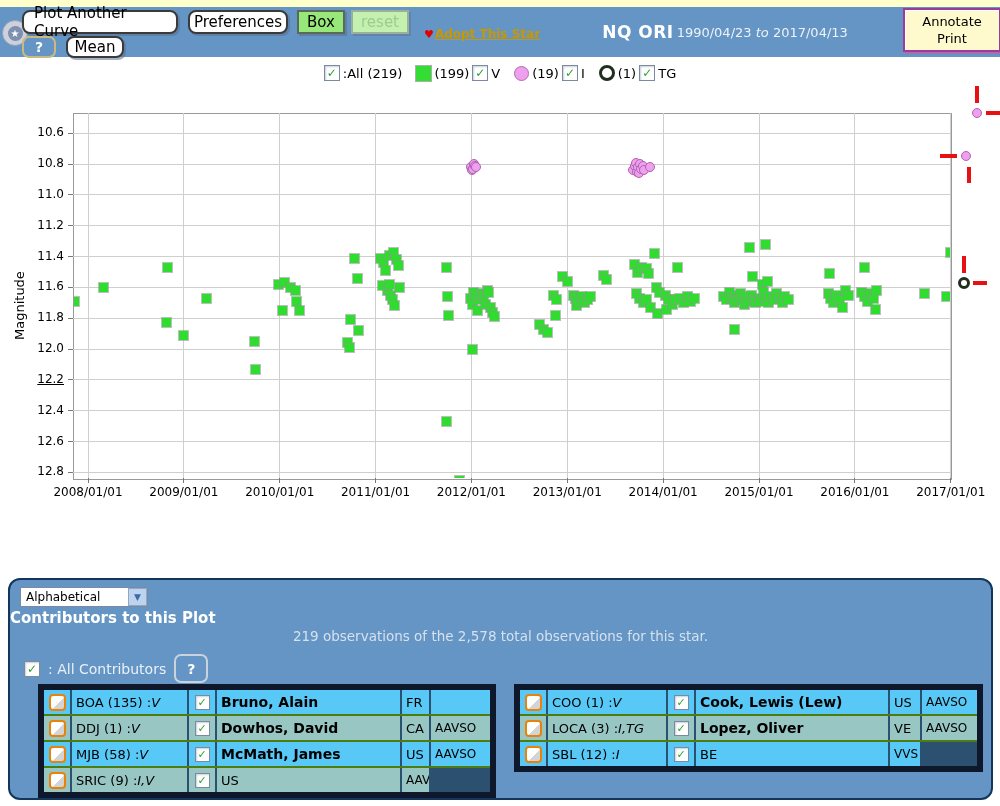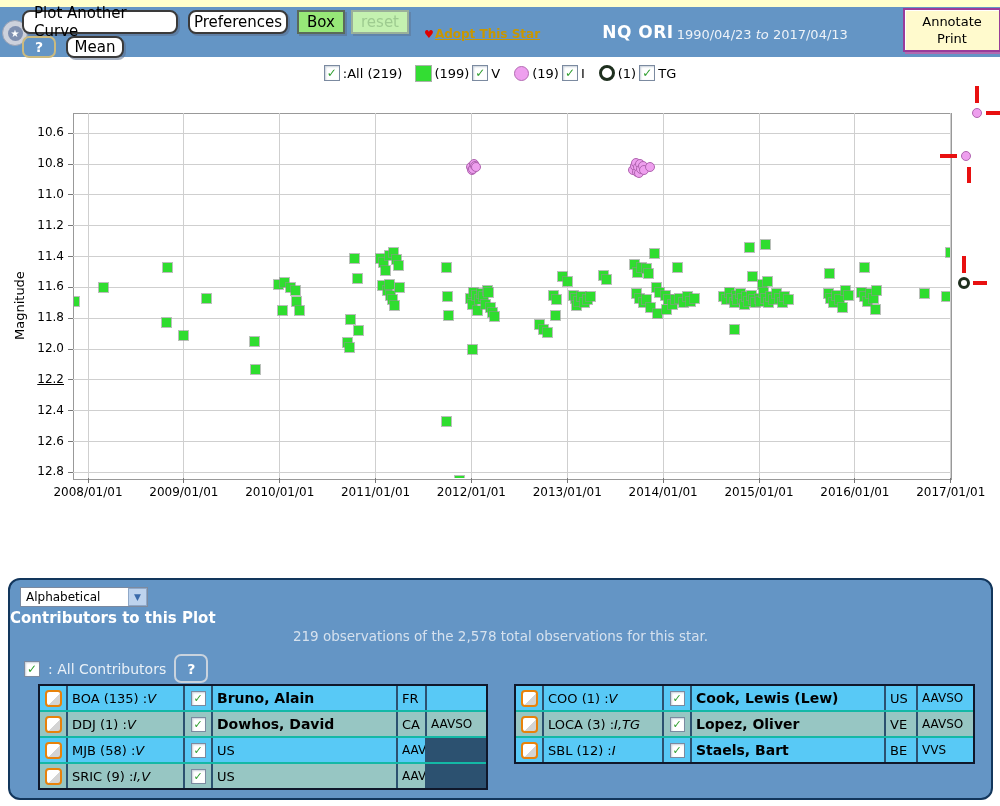--- a/index.html
+++ b/index.html
@@ -12,21 +12,21 @@
   .seal{left:2px;top:20px;width:24px;height:24px;border-radius:50%;background:#CDD1DC;border:1px solid #9aa2b5;display:flex;align-items:center;justify-content:center;}
   .seal-inner{width:15px;height:15px;border-radius:50%;background:#7E8FB0;color:#fff;font-size:10px;line-height:15px;text-align:center;}
   .btn-white{background:#fff;border:2px solid #3a3a3a;border-radius:8px;box-shadow:2px 2px 0 rgba(90,110,140,.55);
              font-size:15px;padding:1px 10px;height:24px;box-sizing:border-box;display:flex;align-items:center;justify-content:center;cursor:pointer;}
   .btn-box{background:#97E878;border:2px solid #5a6a5a;box-shadow:2px 2px 0 rgba(90,110,140,.55);font-size:15px;padding:1px 8px;height:24px;box-sizing:border-box;display:flex;align-items:center;cursor:pointer;}
   .btn-reset{background:#C4F1B0;border:2px solid #9ab09a;box-shadow:2px 2px 0 rgba(90,110,140,.45);font-size:15px;color:#9ecb90;padding:1px 8px;height:24px;box-sizing:border-box;display:flex;align-items:center;}
   .btn-q{background:transparent;border:2px solid #CBBA7F;border-radius:7px;color:#fff;font-weight:bold;font-size:14px;
          width:34px;height:22px;box-sizing:border-box;display:flex;align-items:center;justify-content:center;cursor:pointer;}
   .adopt{font-size:12px;font-weight:bold;color:#C99700;text-decoration:underline;cursor:pointer;}
   .heart{color:#E00000;font-size:11px;margin-right:1px;text-decoration:none;}
-  .star-title{color:#fff;display:flex;align-items:flex-end;gap:3px;}
+  .star-title{color:#fff;display:flex;align-items:center;gap:3px;}
   .star-name{font-weight:bold;font-size:17px;letter-spacing:.5px;}
   .star-dates{font-size:13px;color:#EDF2F8;}
   .btn-annotate{left:903px;top:8px;width:94px;height:40px;background:#FFFACD;border:2px solid #9A3C9A;
                 box-shadow:inset 1px 1px 0 #fff,2px 2px 0 #b06ab0;font-size:13px;display:flex;flex-direction:column;
                 align-items:center;justify-content:center;line-height:17px;cursor:pointer;}
   
   .legend{left:0;top:61px;width:1000px;height:24px;display:flex;align-items:center;justify-content:center;gap:14px;font-size:13px;}
   .lg-group{display:flex;align-items:center;gap:3px;}
   .cb{width:14px;height:14px;background:#fff;border:1px solid #7b8aa0;box-shadow:inset 1px 1px 2px #c8d0da;
       display:inline-flex;align-items:center;justify-content:center;font-size:12px;color:#2E9E2E;font-weight:bold;cursor:pointer;}
@@ -50,21 +50,21 @@
   .panel{left:8px;top:578px;width:981px;height:218px;background:#6495C5;border:2px solid #12365C;border-radius:12px;}
   .select{left:10px;top:7px;width:128px;height:20px;background:#fff;border:1px solid #7b8aa0;display:flex;align-items:center;
           justify-content:space-between;font-size:12px;padding-left:5px;box-sizing:border-box;cursor:pointer;}
   .select-arrow{width:17px;height:16px;background:#BDD3EE;border:1px solid #8FA8C8;color:#3A6AAA;font-size:9px;
                 display:flex;align-items:center;justify-content:center;}
   .panel-title{left:0;top:29px;width:100%;text-align:left;color:#fff;font-weight:bold;font-size:15px;}
   .panel-sub{left:0;top:48px;width:100%;text-align:center;color:#D5E1EE;font-size:13.5px;}
   .allrow{left:14px;top:74px;display:flex;align-items:center;gap:8px;color:#E9F0F7;font-size:14px;}
   .btn-q2{width:30px;height:25px;background:transparent;border:2px solid #C9D3DE;border-radius:7px;color:#fff;
           font-weight:bold;font-size:14px;display:flex;align-items:center;justify-content:center;cursor:pointer;}
-  .tbl{position:absolute;top:104px;background:#14b8a6;border:2px solid #0f172a;}
+  .tbl{position:absolute;top:104px;background:#4d7c0f;border:6px solid #0f172a;}
   .trow{display:grid;grid-gap:2px;background:#2C5170;margin-bottom:2px;}
   .trow:last-child{margin-bottom:0;}
   .tcell{height:24px;display:flex;align-items:center;padding:0 4px;font-size:13px;white-space:nowrap;overflow:hidden;}
   .cell-chk{justify-content:center;padding:0;}
   .name{font-weight:bold;font-size:14px;}
   .org{font-size:12px;}
   .ocb{width:17px;height:17px;border:2px solid #E8820A;border-radius:4px;box-sizing:border-box;
        background:linear-gradient(135deg,#ffffff 55%,#d4d4d4 56%);cursor:pointer;}
   .cb-s{width:13px;height:13px;font-size:11px;}
   .row-blue{background:#58C9F6;}
@@ -421,20 +421,21 @@
         <div class="tcell org row-teal">AAVSO</div>
       </div>
       <div class="trow" style="grid-template-columns: 26px 115px 26px 183px 27px 59px;">
         <div class="tcell cell-chk row-blue">
           <div class="ocb"></div>
         </div>
         <div class="tcell row-blue">MJB (58) : <i>V</i></div>
         <div class="tcell cell-chk row-blue">
           <div class="cb cb-s">✓</div>
         </div>
+        <div class="tcell name row-blue">McMath, James</div>
         <div class="tcell row-blue">US</div>
         <div class="tcell org row-blue">AAVSO</div>
       </div>
       <div class="trow" style="grid-template-columns: 26px 115px 26px 183px 27px 59px;">
         <div class="tcell cell-chk row-teal">
           <div class="ocb"></div>
         </div>
         <div class="tcell row-teal">SRIC (9) : <i>I,V</i></div>
         <div class="tcell cell-chk row-teal">
           <div class="cb cb-s">✓</div>
@@ -469,18 +470,17 @@
         <div class="tcell org row-teal">AAVSO</div>
       </div>
       <div class="trow" style="grid-template-columns: 26px 118px 26px 192px 30px 55px;">
         <div class="tcell cell-chk row-blue">
           <div class="ocb"></div>
         </div>
         <div class="tcell row-blue">SBL (12) : <i>I</i></div>
         <div class="tcell cell-chk row-blue">
           <div class="cb cb-s">✓</div>
         </div>
-        <div class="tcell name row-blue">Staels, Bart</div>
         <div class="tcell row-blue">BE</div>
         <div class="tcell org row-blue">VVS</div>
       </div>
     </div>
 </div>
 
 </body></html>

